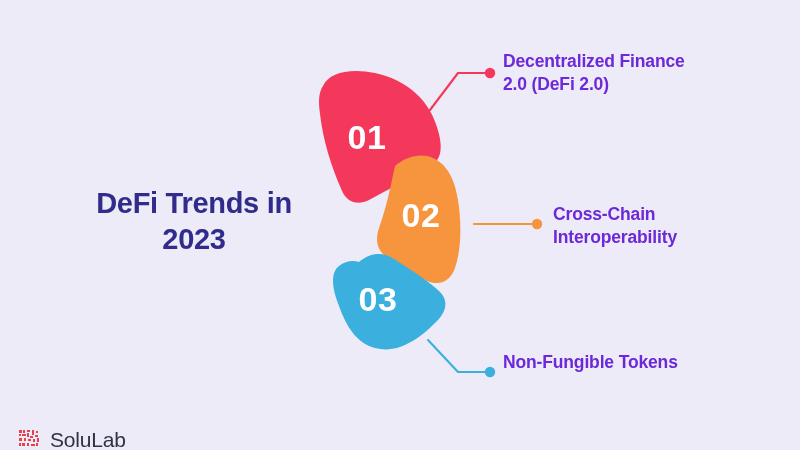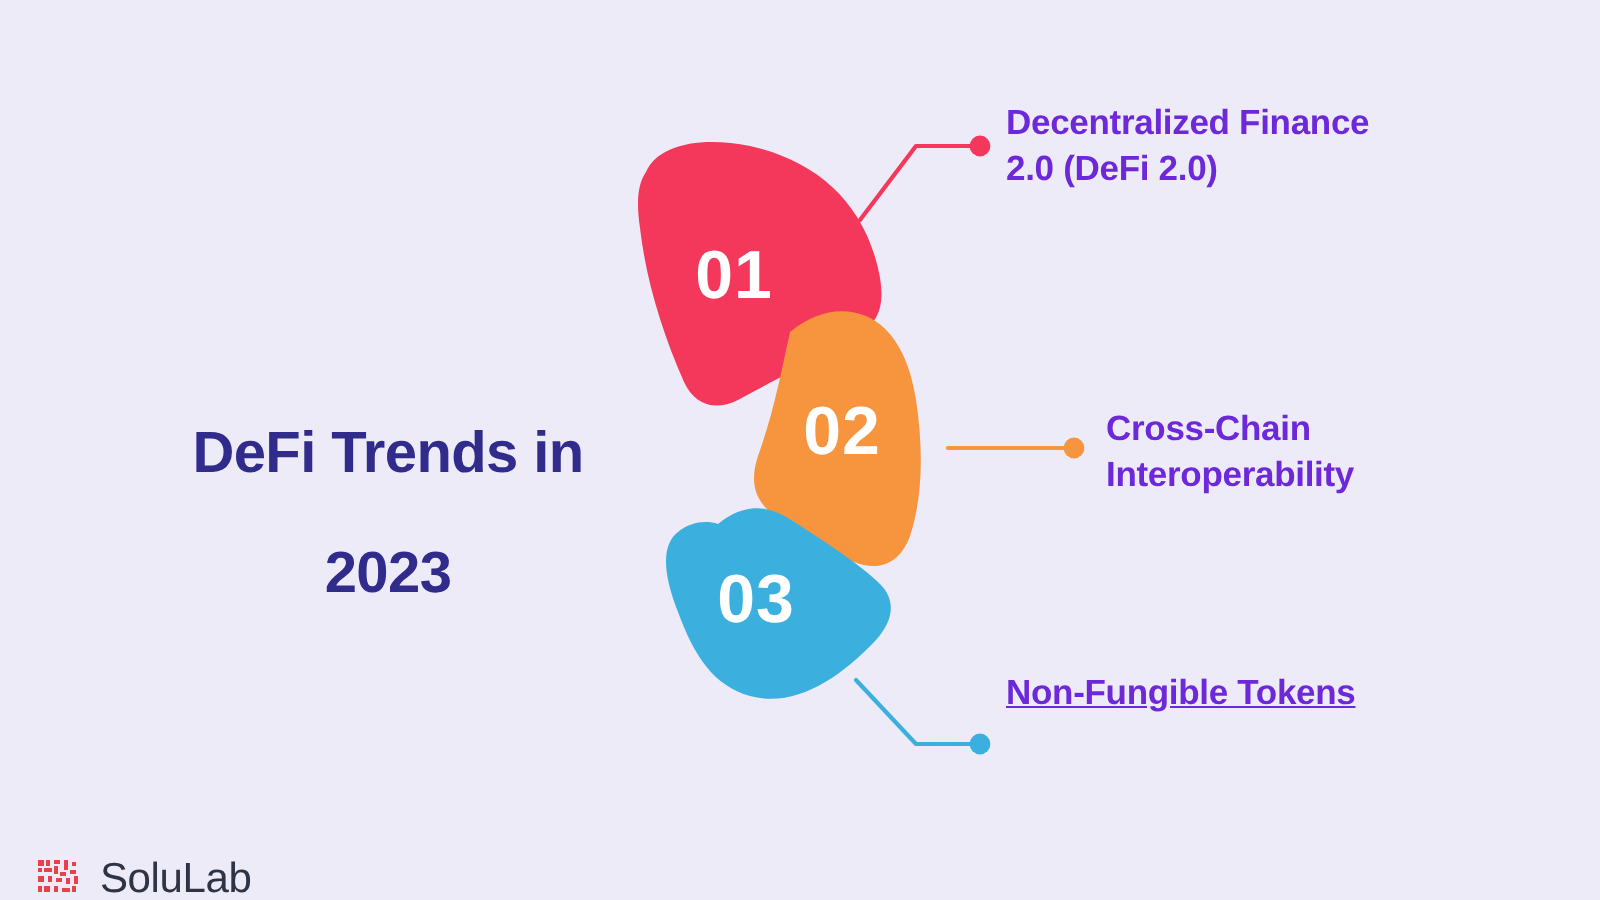--- a/index.html
+++ b/index.html
@@ -31,21 +31,20 @@
     text-align: center;
   }
   #title-block .line {
     display: block;
     font-size: 29px;
     font-weight: 700;
     line-height: 1.24;
     letter-spacing: -0.3px;
     color: #312b8c;
     white-space: nowrap;
-    margin-top: 24px;
   }
 
   
   #arc-graphic {
     position: absolute;
     left: 295px;
     top: 48px;
     width: 220px;
     height: 330px;
   }
@@ -79,21 +78,21 @@
     position: absolute;
     color: #6d28d9;
     font-size: 17.5px;
     font-weight: 700;
     line-height: 1.34;
     letter-spacing: -0.15px;
   }
   .callout .l { display: block; white-space: nowrap; }
   #callout-1 { left: 503px; top: 50px;  width: 250px; }
   #callout-2 { left: 553px; top: 203px; width: 230px; }
-  #callout-3 { left: 503px; top: 335px; width: 250px; text-decoration: underline; }
+  #callout-3 { left: 503px; top: 351px; width: 250px; }
 
   
   #logo {
     position: absolute;
     left: 18px;
     top: 428px;
     display: flex;
     align-items: center;
     gap: 9px;
     justify-content: flex-end;

